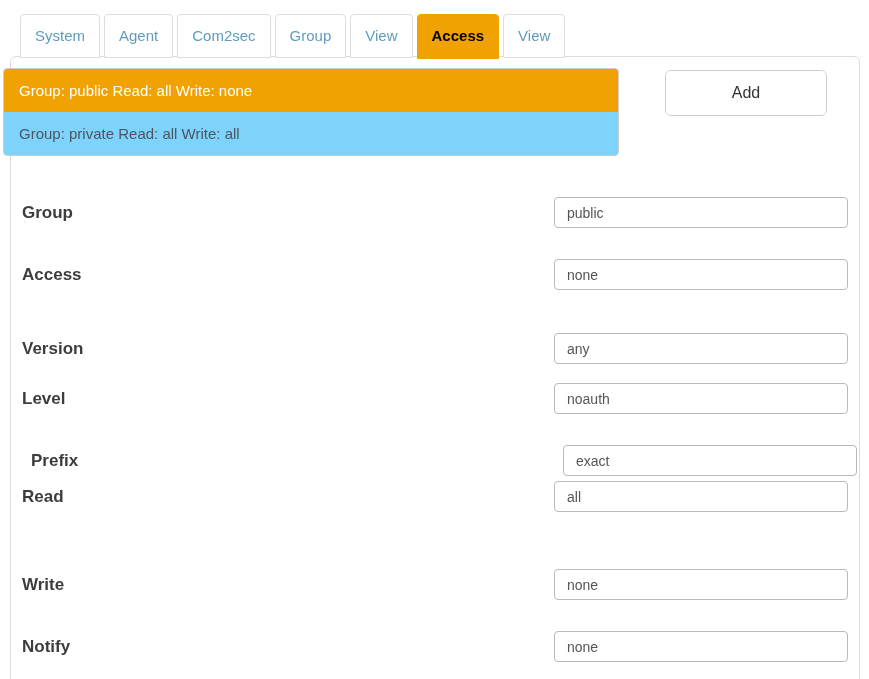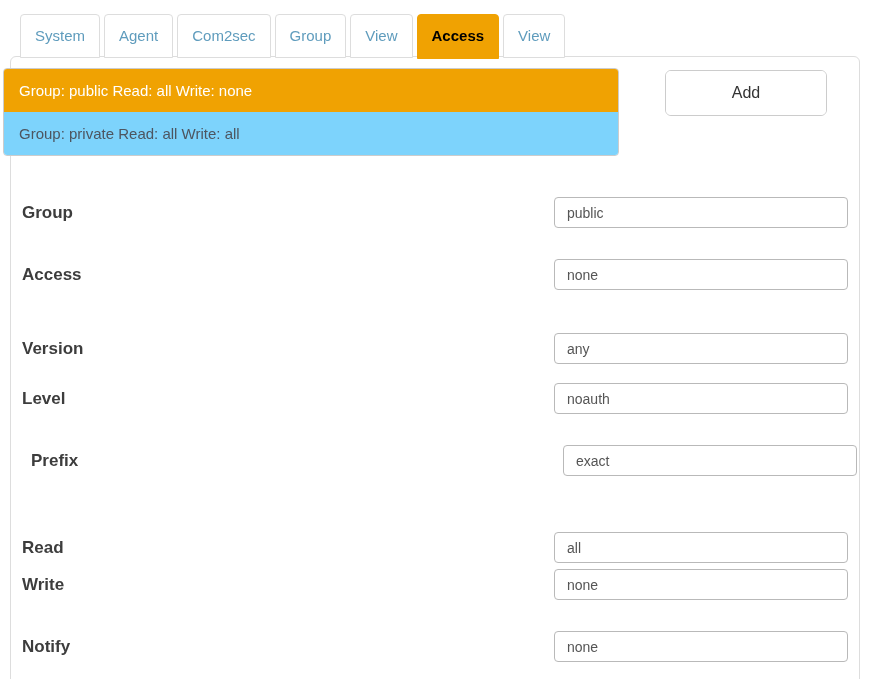--- a/index.html
+++ b/index.html
@@ -142,21 +142,21 @@
     <div class="form-row" style="top: 383px;">
       <label class="field-label">Level</label>
       <input class="field-input" type="text" value="noauth" style="">
     </div>
 
     <div class="form-row" style="top: 445px; margin-left: 9px;">
       <label class="field-label">Prefix</label>
       <input class="field-input" type="text" value="exact" style="">
     </div>
 
-    <div class="form-row" style="top: 532px;">
+    <div class="form-row" style="top: 481px;">
       <label class="field-label">Read</label>
       <input class="field-input" type="text" value="all" style="">
     </div>
 
     <div class="form-row" style="top: 569px;">
       <label class="field-label">Write</label>
       <input class="field-input" type="text" value="none" style="">
     </div>
 
     <div class="form-row" style="top: 631px;">

